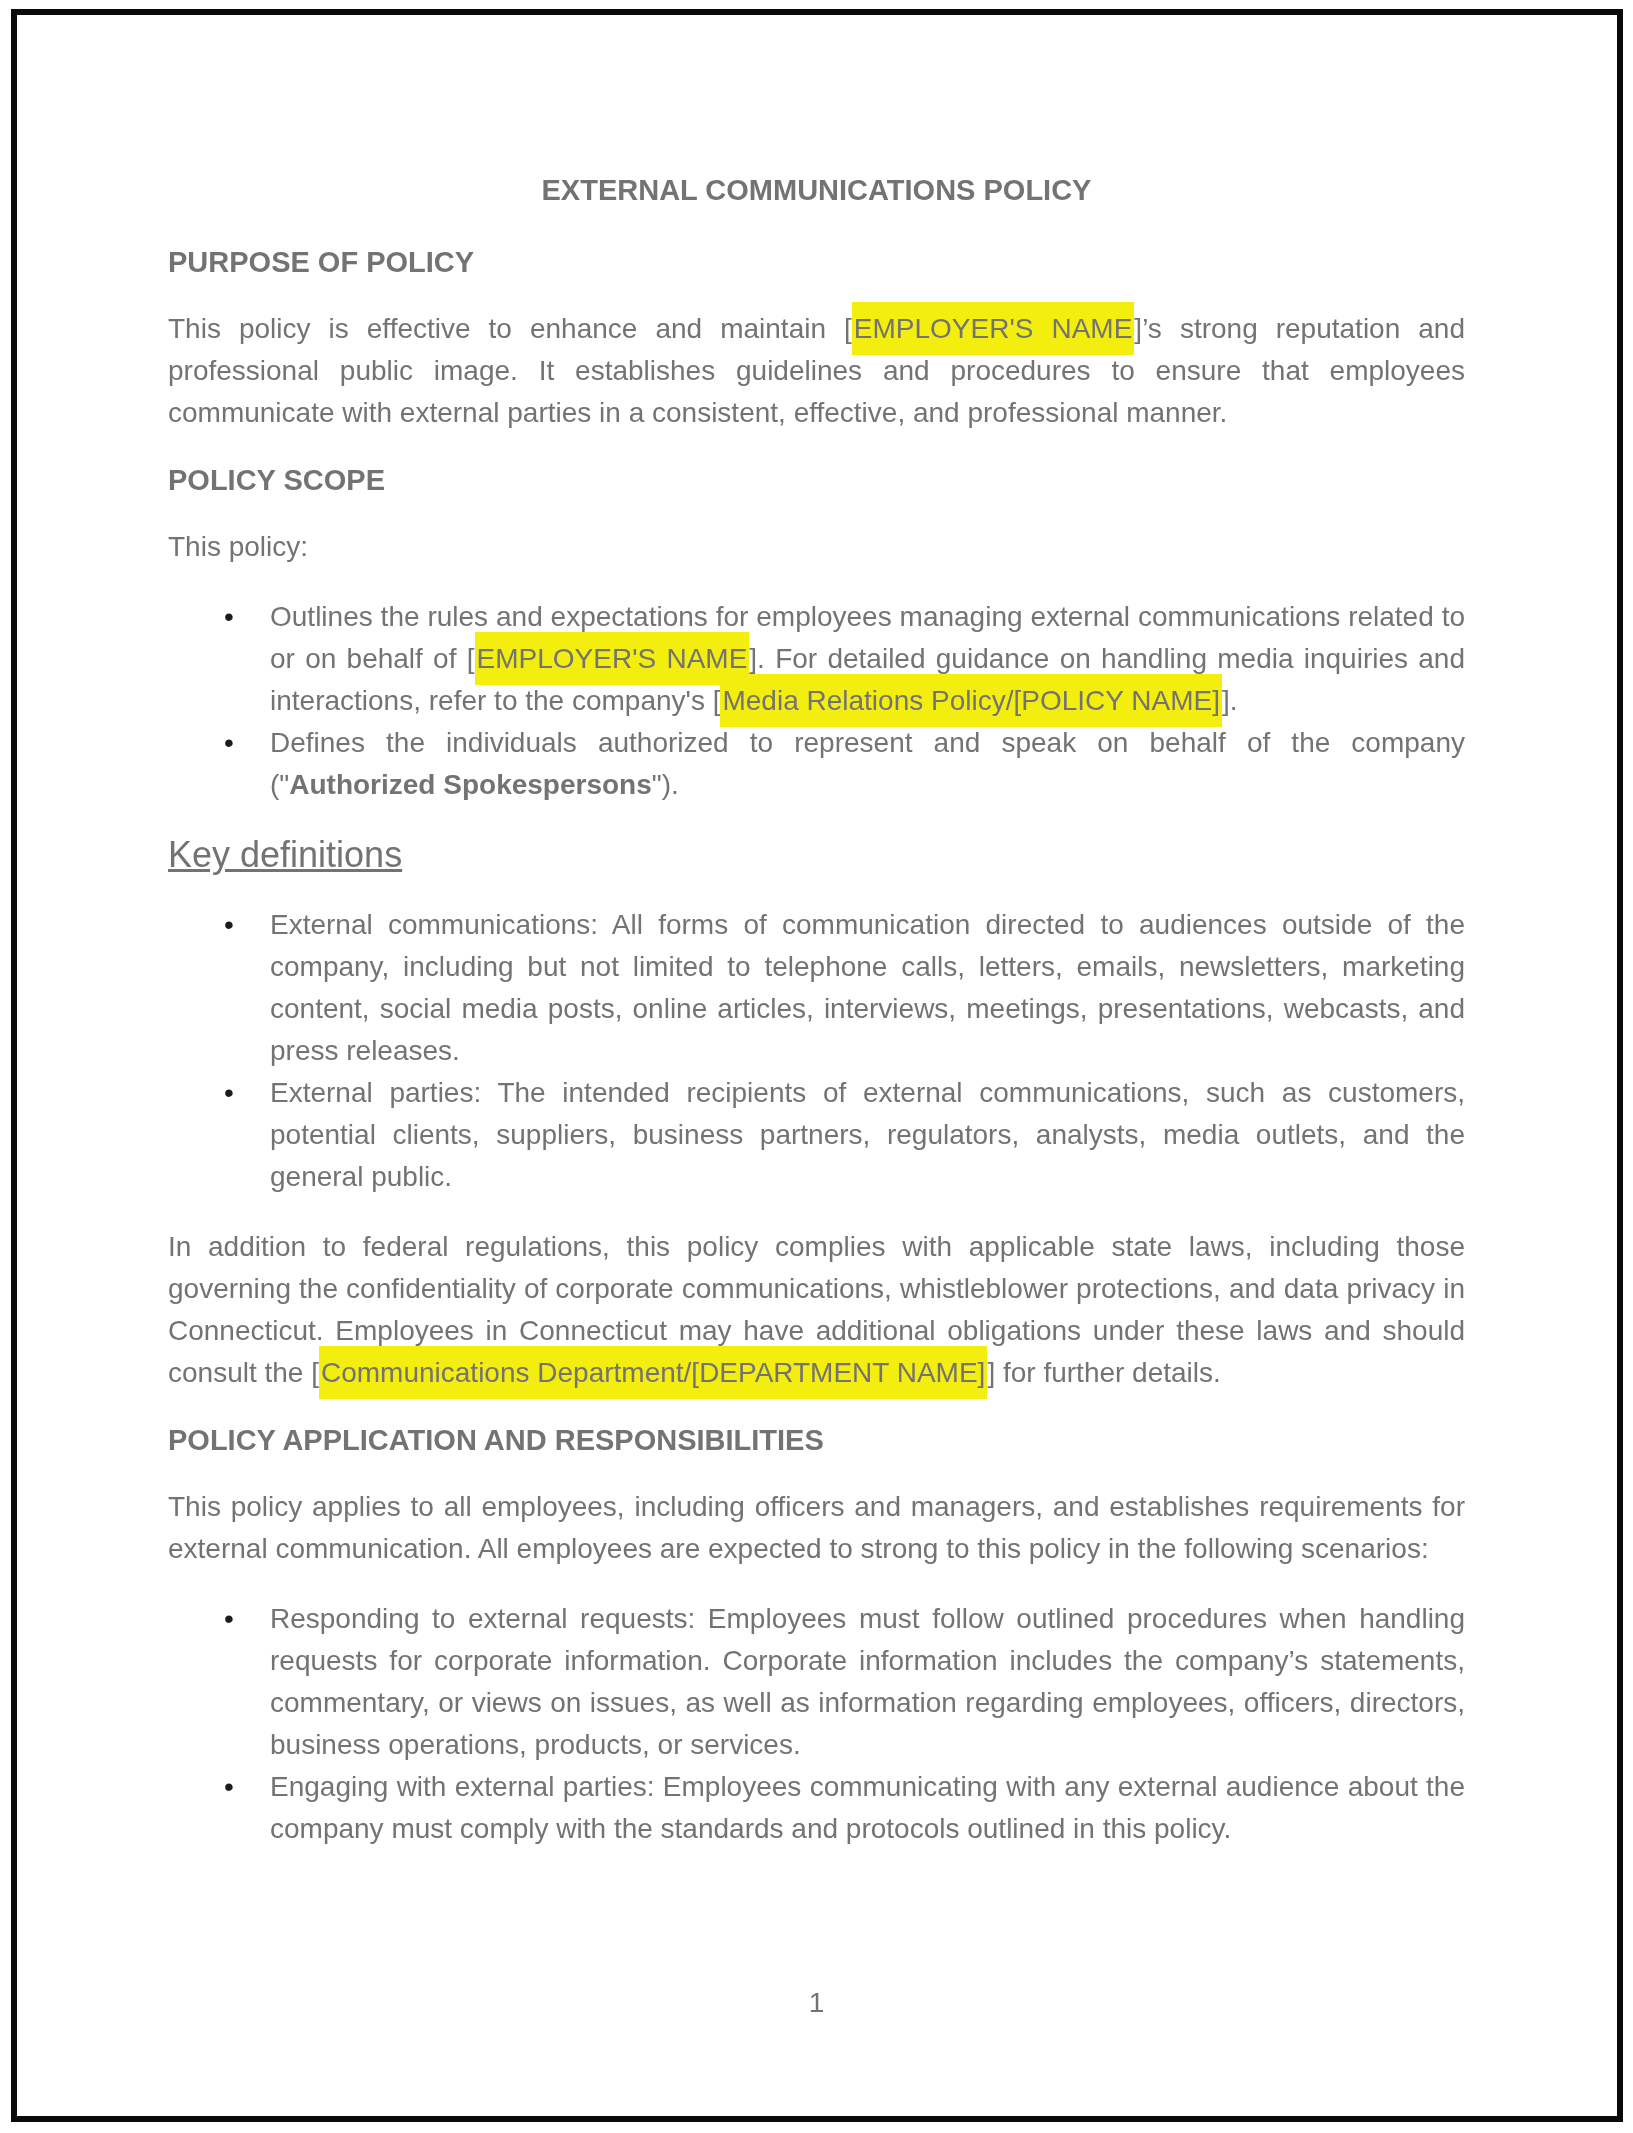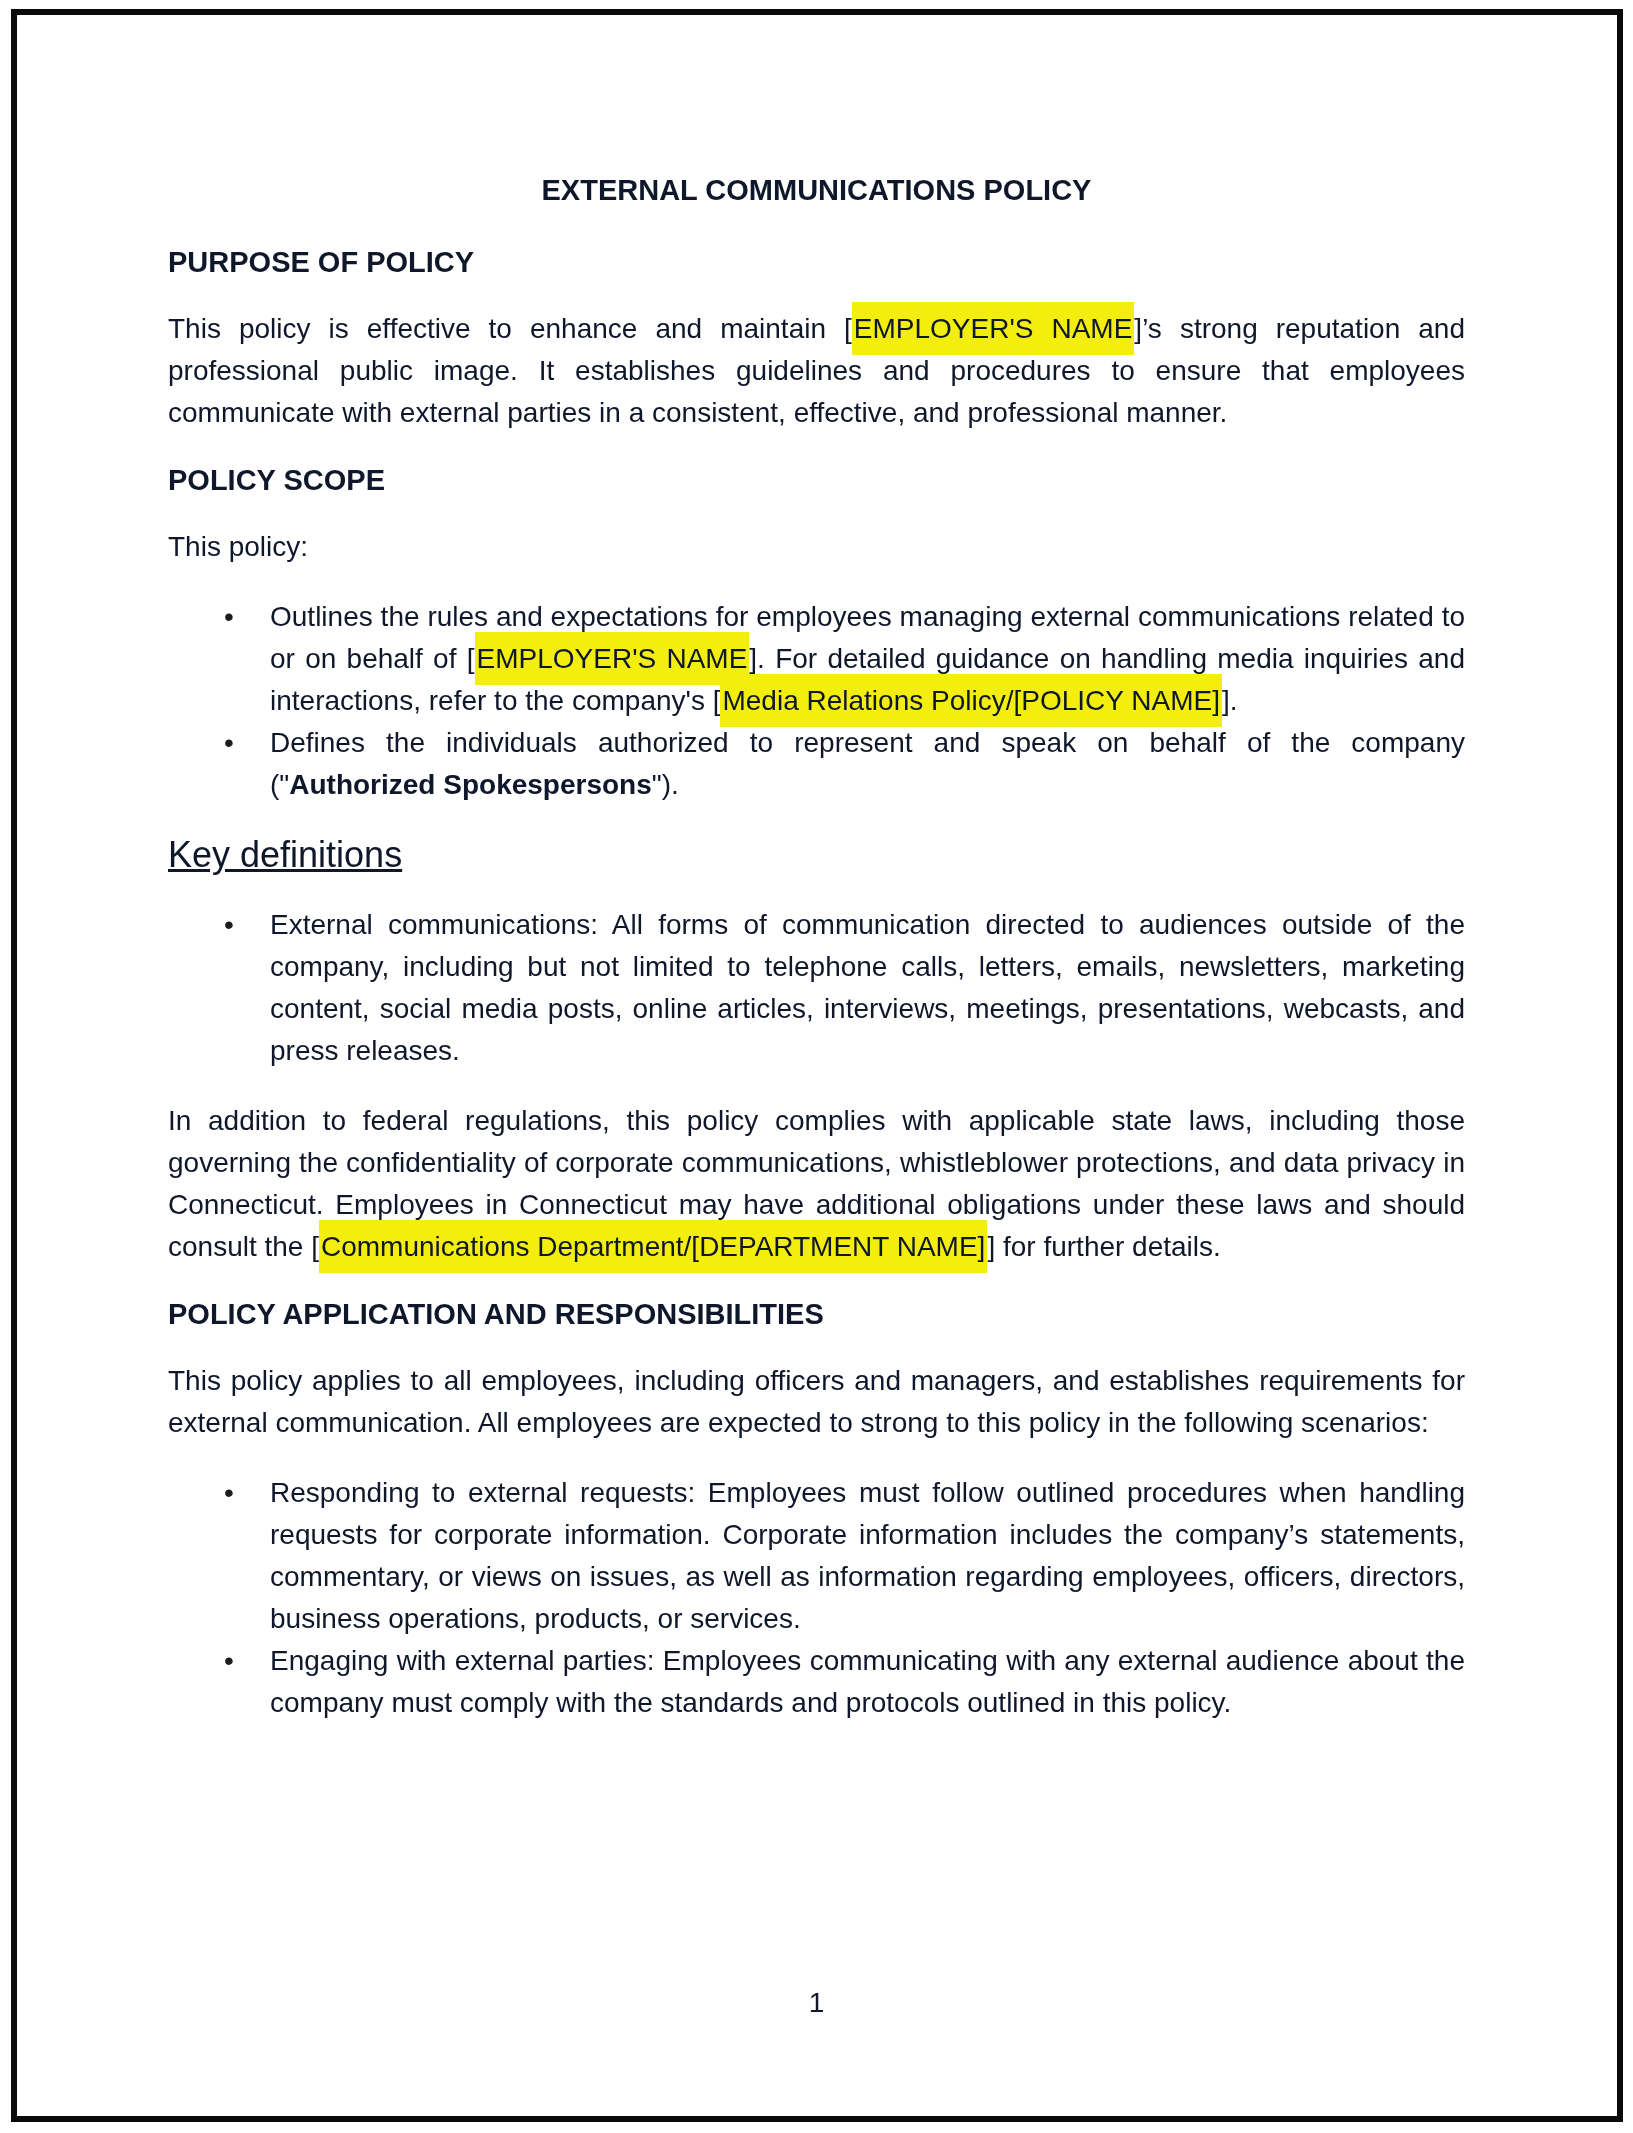--- a/index.html
+++ b/index.html
@@ -6,21 +6,21 @@
     margin: 0;
     padding: 0;
     background: #ffffff;
   }
   .page {
     position: relative;
     width: 1633px;
     height: 2133px;
     background: #ffffff;
     font-family: "Liberation Sans", sans-serif;
-    color: #0f172a;
+    color: #737373;
     overflow: hidden;
   }
   .frame {
     position: absolute;
     left: 11px;
     top: 9px;
     right: 10px;
     bottom: 11px;
     border: 6px solid #0a0a0a;
     pointer-events: none;
@@ -116,20 +116,21 @@
 
     <ul class="bullet-list">
       <li><span>Outlines the rules and expectations for employees managing external communications related to or on behalf of [</span><span class="hl">EMPLOYER'S NAME</span><span>]. For detailed guidance on handling media inquiries and interactions, refer to the company's [</span><span class="hl">Media Relations Policy/[POLICY NAME]</span><span>].</span></li>
       <li><span>Defines the individuals authorized to represent and speak on behalf of the company ("</span><span class="b">Authorized Spokespersons</span><span>").</span></li>
     </ul>
 
     <p class="underlined-heading">Key definitions</p>
 
     <ul class="bullet-list">
       <li>External communications: All forms of communication directed to audiences outside of the company, including but not limited to telephone calls, letters, emails, newsletters, marketing content, social media posts, online articles, interviews, meetings, presentations, webcasts, and press releases.</li>
+      <li>External parties: The intended recipients of external communications, such as customers, potential clients, suppliers, business partners, regulators, analysts, media outlets, and the general public.</li>
     </ul>
 
     <p class="body-text"><span>In addition to federal regulations, this policy complies with applicable state laws, including those governing the confidentiality of corporate communications, whistleblower protections, and data privacy in Connecticut. Employees in Connecticut may have additional obligations under these laws and should consult the [</span><span class="hl">Communications Department/[DEPARTMENT NAME]</span><span>] for further details.</span></p>
 
     <h2 class="sec-heading">POLICY APPLICATION AND RESPONSIBILITIES</h2>
 
     <p class="body-text">This policy applies to all employees, including officers and managers, and establishes requirements for external communication. All employees are expected to strong to this policy in the following scenarios:</p>
 
     <ul class="bullet-list">
       <li>Responding to external requests: Employees must follow outlined procedures when handling requests for corporate information. Corporate information includes the company’s statements, commentary, or views on issues, as well as information regarding employees, officers, directors, business operations, products, or services.</li>

